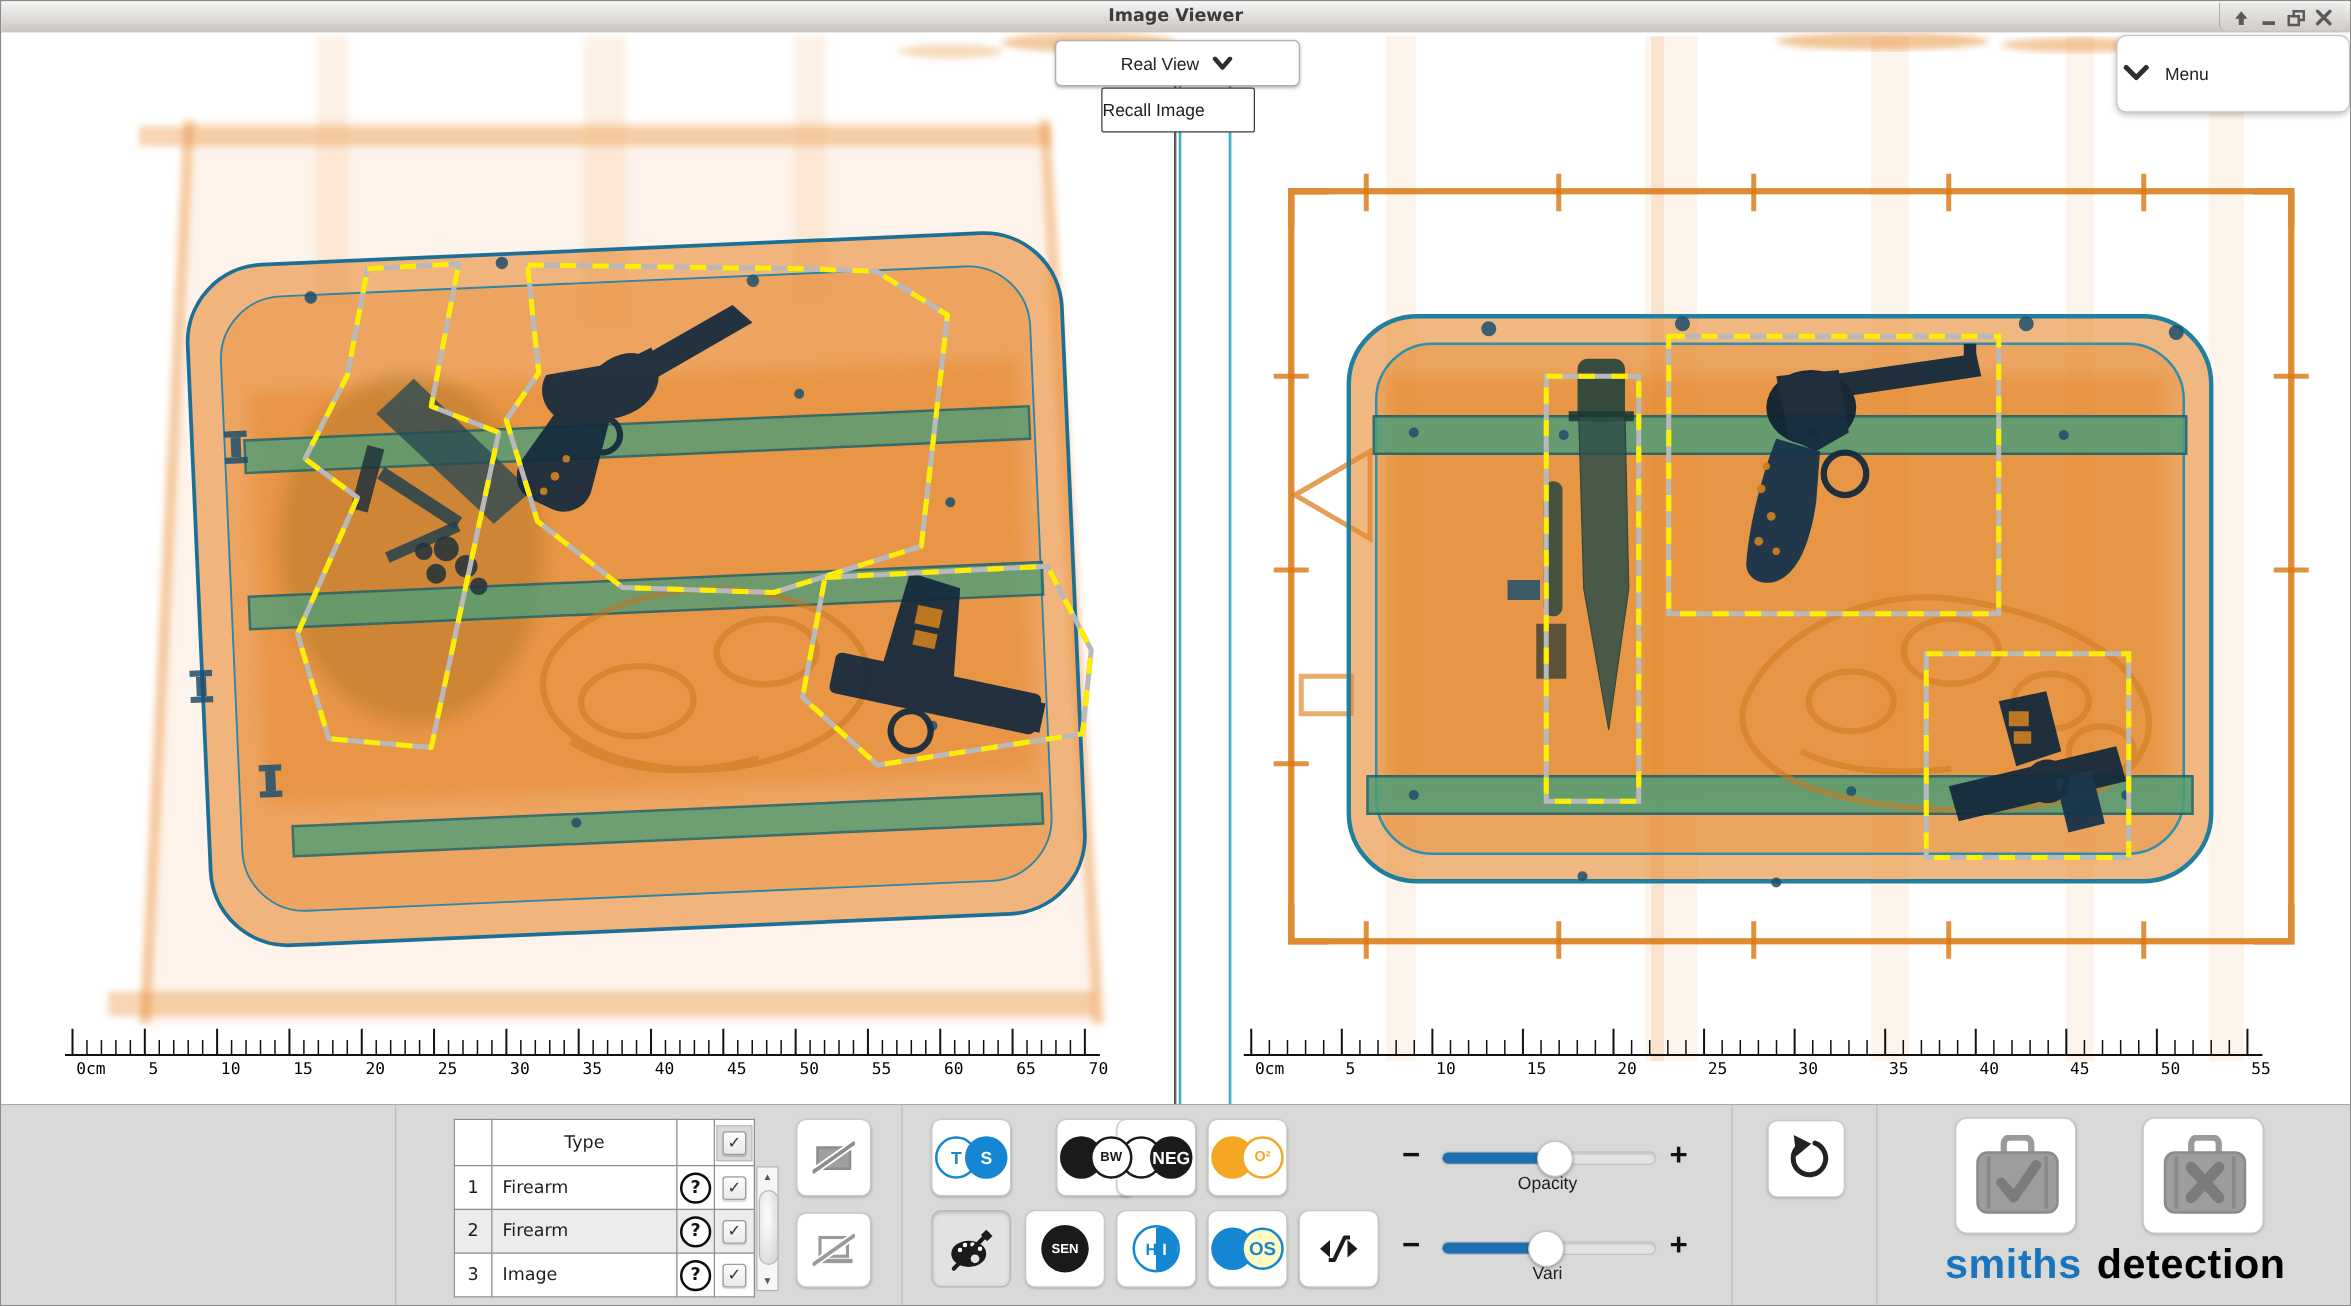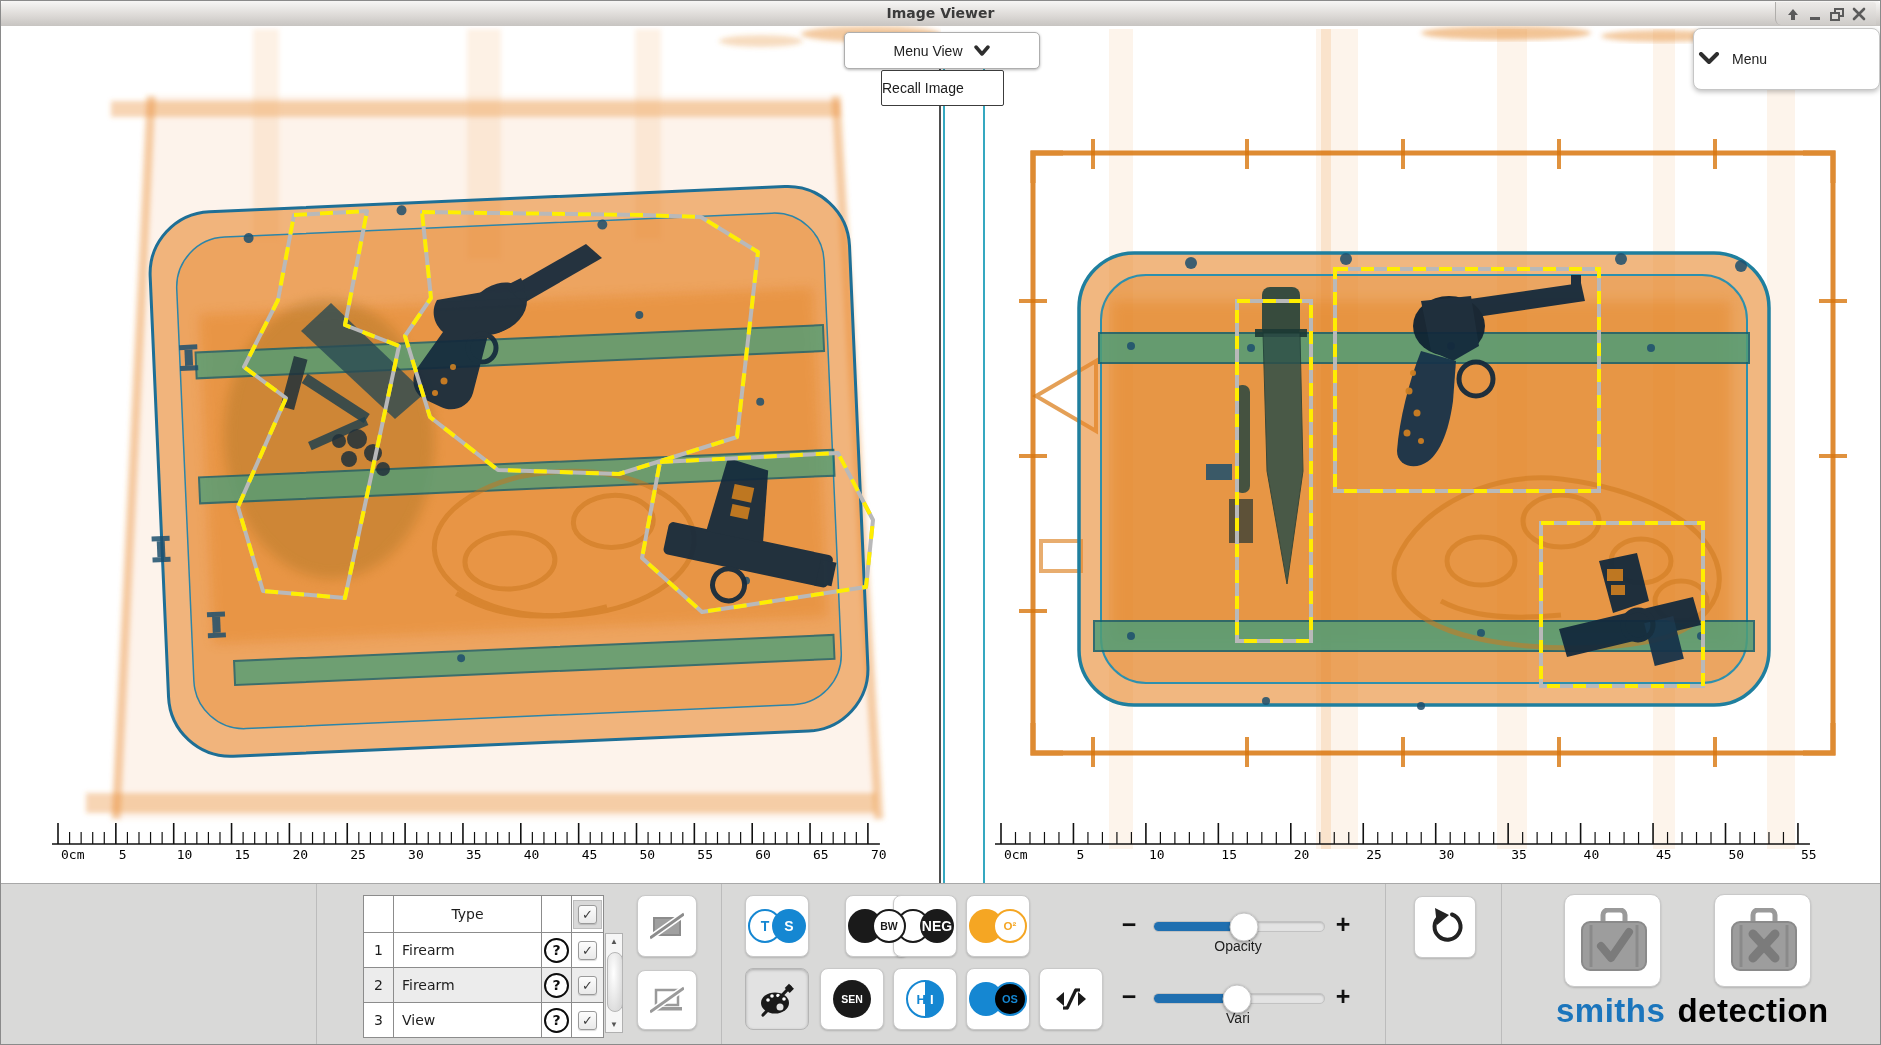--- a/index.html
+++ b/index.html
@@ -525,21 +525,21 @@
         </g>
     </svg>
 
     <div class="split-strip">
       <div class="dark"></div>
         <div class="teal-l"></div>
         <div class="teal-r"></div>
     </div>
 
     <div class="dropdown">
-      <span>Menu View</span>
+      <span>Real View</span>
       <svg width="18" height="12">
         <polyline points="3,2 9,9 15,2" stroke="#2e2e2e" stroke-width="3.5" fill="none" stroke-linecap="round" stroke-linejoin="round"></polyline>
       </svg>
     </div>
     <div class="recall">
       <span>Recall Image</span>
     </div>
     <div class="menu-panel">
       <svg width="22" height="14">
         <polyline points="3,2 11,10 19,2" stroke="#2e2e2e" stroke-width="4" fill="none" stroke-linecap="round" stroke-linejoin="round"></polyline>
@@ -585,21 +585,21 @@
           <td class="c-type">Firearm</td>
           <td class="c-help"><span class="help-circ">
                 <span>?</span>
               </span></td>
           <td class="c-check"><span class="checkbox">
                 <span>✓</span>
               </span></td>
         </tr>
         <tr>
           <td class="c-num">3</td>
-          <td class="c-type">View</td>
+          <td class="c-type">Image</td>
           <td class="c-help"><span class="help-circ">
                 <span>?</span>
               </span></td>
           <td class="c-check"><span class="checkbox">
                 <span>✓</span>
               </span></td>
         </tr>
       </tbody>
     </table>
 
@@ -667,21 +667,21 @@
     </div>
     <div class="panel-btn" style="left:892px;top:84px;width:62px;height:60px">
       <span class="circ" style="width:38px;height:38px;border:2.5px solid #1587d2;background:linear-gradient(90deg,#fff 50%,#1587d2 50%);gap:4px">
         <span style="color:#1587d2;font-size:13px">H</span>
         <span style="color:#fff;font-size:13px">I</span>
       </span>
     </div>
     <div class="panel-btn" style="left:965px;top:84px;width:62px;height:60px">
       <span class="pair">
         <span class="circ" style="background:#1587d2"></span>
-        <span class="circ ontop" style="border:2.5px solid #1587d2;color:#1587d2;background:#000000;font-size:11px">OS</span>
+        <span class="circ ontop" style="border:2.5px solid #1587d2;color:#1587d2;background:#fef9c3;font-size:15px">OS</span>
       </span>
     </div>
     <div class="panel-btn" style="left:1038px;top:84px;width:62px;height:60px">
       <svg width="40" height="40">
         <polygon points="5,20 13,13 13,27" fill="#1a1a1a"></polygon>
         <polygon points="35,20 27,13 27,27" fill="#1a1a1a"></polygon>
         <line x1="12" y1="29" x2="17" y2="29" stroke="#1a1a1a" stroke-width="3.2"></line>
         <line x1="16" y1="29.5" x2="25" y2="10.5" stroke="#1a1a1a" stroke-width="3.2"></line>
         <line x1="24" y1="11" x2="29" y2="11" stroke="#1a1a1a" stroke-width="3.2"></line>
       </svg>

